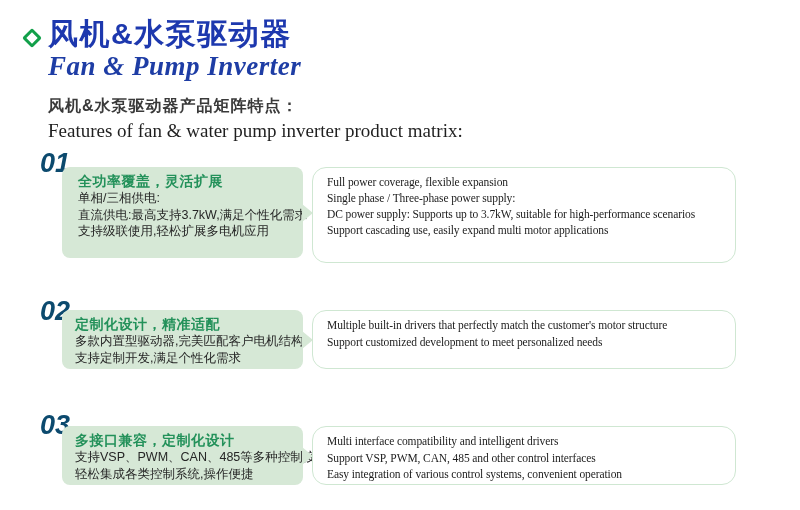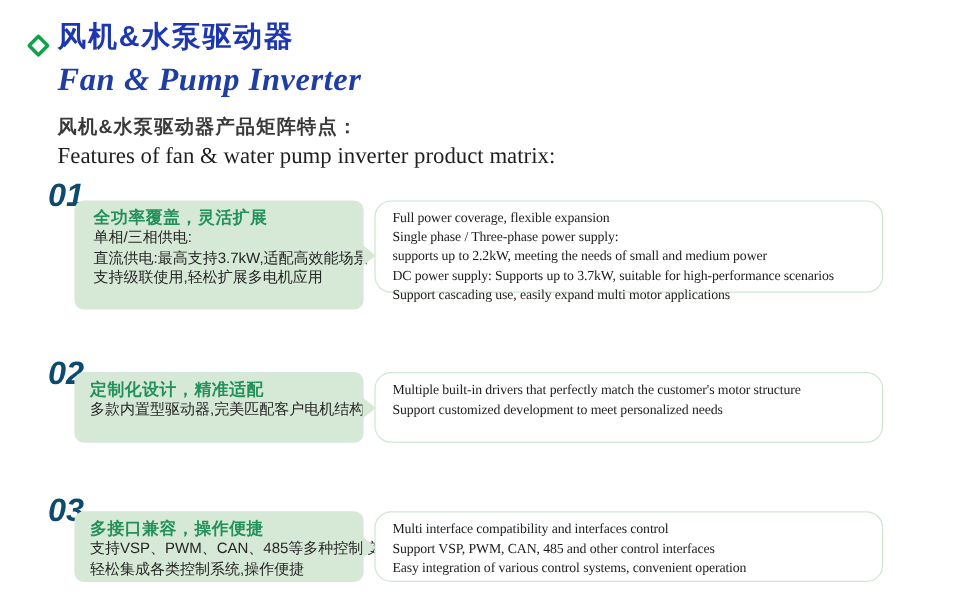--- a/index.html
+++ b/index.html
@@ -5,21 +5,21 @@
   html,body{margin:0;padding:0;}
   body{
     width:800px;height:510px;background:#ffffff;position:relative;overflow:hidden;
     font-family:"Liberation Sans",sans-serif;
   }
   .diamond-icon{
     position:absolute;left:25px;top:31px;width:8px;height:8px;
     border:3px solid #12a04a;transform:rotate(45deg);border-radius:2px;background:#fff;
   }
   .title-cn{
-    position:absolute;left:48px;top:14px;font-size:24px;font-weight:bold;
+    position:absolute;left:48px;top:14px;font-size:30px;font-weight:bold;
     color:#1d38ae;letter-spacing:1.5px;
   }
   .title-en{
     position:absolute;left:48px;top:51px;font-family:"Liberation Serif",serif;
     font-style:italic;font-weight:bold;font-size:27px;color:#1e3da5;letter-spacing:.5px;text-align:center;
   }
   .features-cn{
     position:absolute;left:48px;top:96px;font-size:16px;font-weight:600;
     color:#3a3a3a;letter-spacing:1px;
   }
@@ -41,21 +41,21 @@
     border-top:9px solid transparent;border-bottom:9px solid transparent;
     border-left:11px solid #d6e8d6;
   }
   .r1 .bubble-green{top:167px;width:241px;height:91px;padding-left:16px;}
   .r2 .bubble-green{top:310px;width:241px;height:59px;}
   .r3 .bubble-green{top:426px;width:241px;height:59px;}
   .bubble-white{
     position:absolute;left:312px;background:#ffffff;border:1px solid #cfe7d2;
     border-radius:14px;box-sizing:border-box;padding:6px 6px 0 14px;
   }
-  .r1 .bubble-white{top:167px;width:424px;height:77px;}
+  .r1 .bubble-white{top:167px;width:424px;height:96px;}
   .r2 .bubble-white{top:310px;width:424px;height:59px;}
   .r3 .bubble-white{top:426px;width:424px;height:59px;}
   .gtitle{
     color:#23915a;font-weight:bold;font-size:14px;line-height:18px;
     letter-spacing:.5px;white-space:nowrap;
   }
   .gline{
     color:#262626;font-size:12.5px;line-height:16.5px;font-weight:500;white-space:nowrap;
   }
   .eline{
@@ -72,49 +72,49 @@
 <div class="title-cn">风机&amp;水泵驱动器</div>
 <div class="title-en">Fan &amp; Pump Inverter</div>
 <div class="features-cn">风机&amp;水泵驱动器产品矩阵特点：</div>
 <div class="features-en">Features of fan &amp; water pump inverter product matrix:</div>
 
 <div class="row r1">
   <div class="num">01</div>
   <div class="bubble-green">
     <div class="gtitle">全功率覆盖，灵活扩展</div>
     <div class="gline">单相/三相供电:</div>
-    <div class="gline">直流供电:最高支持3.7kW,适配高效能场景</div>
+    <div class="gline">直流供电:最高支持3.7kW,满足个性化需求</div>
     <div class="gline">支持级联使用,轻松扩展多电机应用</div>
   </div>
   <div class="bubble-white">
     <div class="eline">Full power coverage, flexible expansion</div>
     <div class="eline">Single phase / Three-phase power supply:</div>
-    <div class="eline">supports up to 2.2kW, meeting the needs of small and medium power</div>
     <div class="eline">DC power supply: Supports up to 3.7kW, suitable for high-performance scenarios</div>
     <div class="eline">Support cascading use, easily expand multi motor applications</div>
   </div>
 </div>
 
 <div class="row r2">
   <div class="num">02</div>
   <div class="bubble-green">
     <div class="gtitle">定制化设计，精准适配</div>
     <div class="gline">多款内置型驱动器,完美匹配客户电机结构</div>
+    <div class="gline">支持定制开发,满足个性化需求</div>
   </div>
   <div class="bubble-white">
     <div class="eline">Multiple built-in drivers that perfectly match the customer's motor structure</div>
     <div class="eline">Support customized development to meet personalized needs</div>
   </div>
 </div>
 
 <div class="row r3">
   <div class="num">03</div>
   <div class="bubble-green">
-    <div class="gtitle">多接口兼容，操作便捷</div>
+    <div class="gtitle">多接口兼容，定制化设计</div>
     <div class="gline">支持VSP、PWM、CAN、485等多种控制接口</div>
     <div class="gline">轻松集成各类控制系统,操作便捷</div>
   </div>
   <div class="bubble-white">
-    <div class="eline">Multi interface compatibility and interfaces control</div>
+    <div class="eline">Multi interface compatibility and intelligent drivers</div>
     <div class="eline">Support VSP, PWM, CAN, 485 and other control interfaces</div>
     <div class="eline">Easy integration of various control systems, convenient operation</div>
   </div>
 </div>
 
 </body></html>

